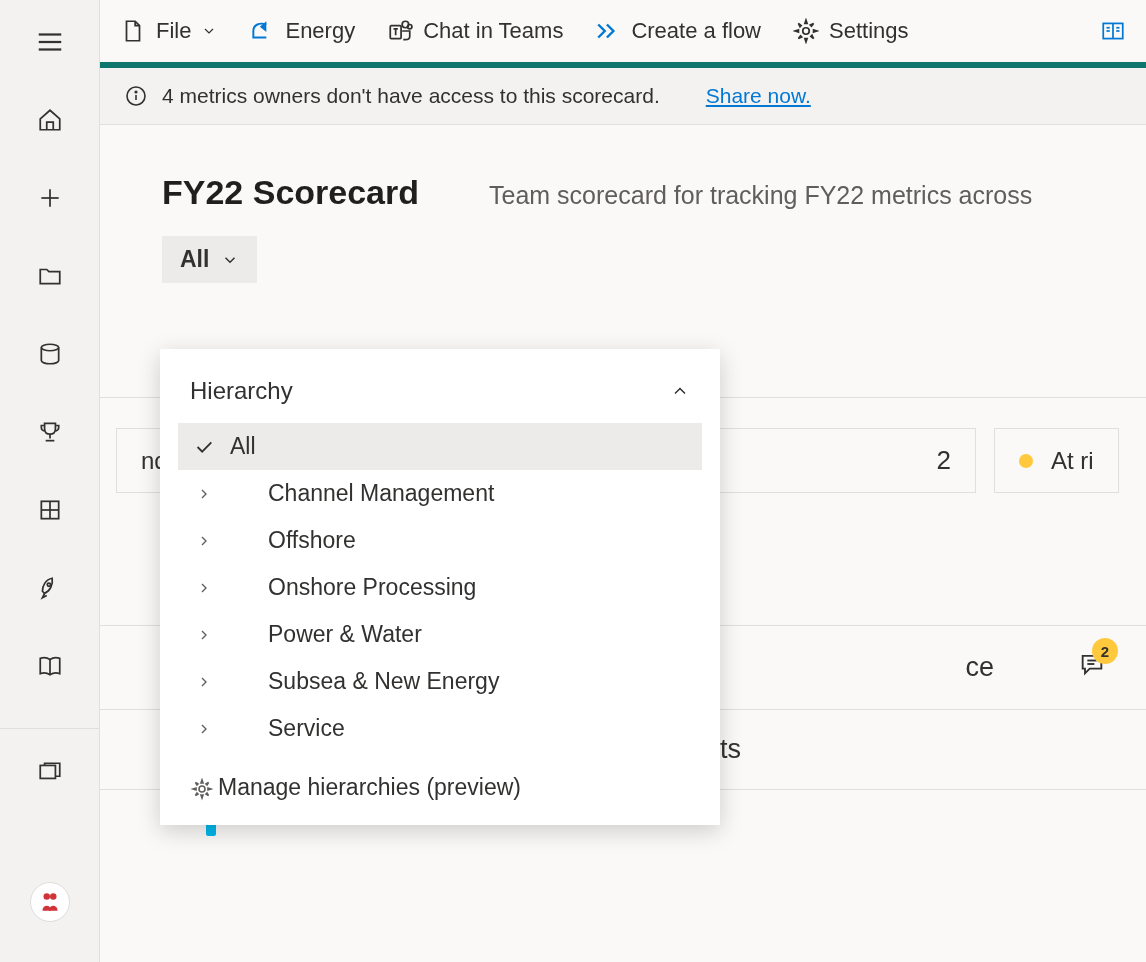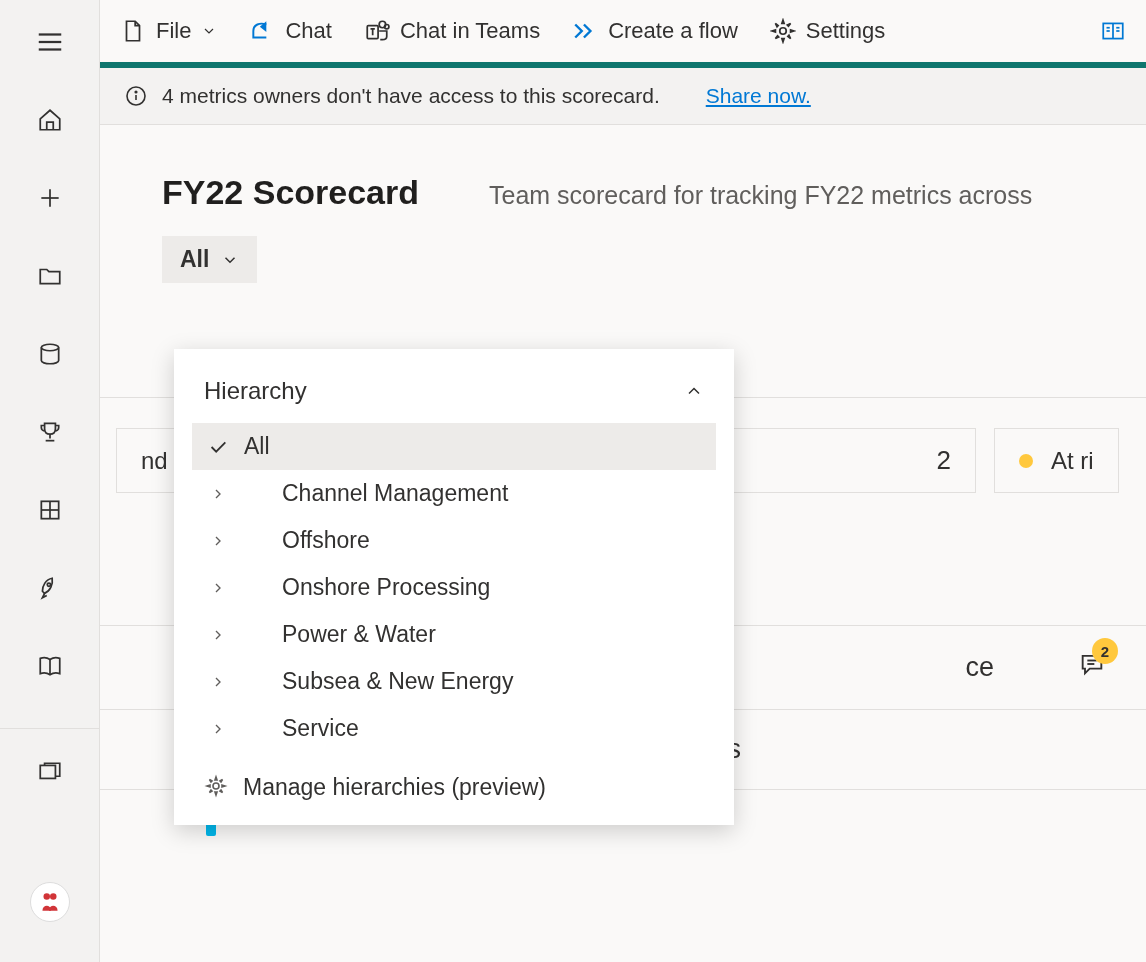--- a/index.html
+++ b/index.html
@@ -150,21 +150,21 @@
       left: 206px;
       top: 738px;
     }
     .blue-bar {
       width: 10px; height: 42px; background: #00b7eb;
       border-radius: 2px; margin-bottom: 14px;
     }
     
     .hierarchy-panel {
       position: absolute;
-      top: 349px; left: 174px;
+      top: 349px; left: 160px;
       width: 560px;
       background: #fff;
       box-shadow: 0 6px 22px rgba(0,0,0,0.18);
       z-index: 100;
       padding: 18px 0 24px 0;
     }
     .hierarchy-header {
       display: flex; justify-content: space-between; align-items: center;
       padding: 10px 30px 18px 30px;
       font-size: 24px;
@@ -176,21 +176,21 @@
       padding: 10px 14px;
       font-size: 23px;
       color: #323130;
       cursor: pointer;
       gap: 14px;
     }
     .hierarchy-item.selected { background: #edebe9; font-weight: 400; }
     .hierarchy-item .expand { width: 24px; display:flex; justify-content:center;}
     .hierarchy-item .check { width: 24px; display:flex; justify-content:center;}
     .hierarchy-footer {
-      display: flex; align-items: flex-start; gap: 15px;
+      display: flex; align-items: flex-end; gap: 4px;
       padding: 22px 30px 0 30px;
       font-size: 23px;
       color: #323130;
       cursor: pointer;
     }
   </style>
 </head>
 <body>
 
 <div class="layout">
@@ -284,21 +284,21 @@
         <svg viewBox="0 0 24 24" fill="none" stroke="#323130" stroke-width="1.8" style="width:16px;height:16px">
             <polyline points="6 9 12 15 18 9"></polyline>
           </svg>
       </div>
       <div class="toolbar-item">
         <svg viewBox="0 0 24 24" fill="none" stroke="#0078d4" stroke-width="1.8">
             <path d="M4 12 V18 H16"></path>
             <path d="M10 8 L16 3 L16 13 Z" fill="#0078d4" stroke="none"></path>
             <path d="M4 12 C4 6 10 4 16 6"></path>
           </svg>
-        <span>Chat</span>
+        <span>Energy</span>
       </div>
       <div class="toolbar-item">
         <svg viewBox="0 0 24 24" fill="none" stroke="#323130" stroke-width="1.6">
             <rect x="3" y="7" width="10" height="12" rx="1"></rect>
             <path d="M6 10 H10 M8 10 V16"></path>
             <circle cx="17" cy="6" r="3"></circle>
             <circle cx="21" cy="8" r="2"></circle>
             <path d="M14 12 H21 V17 C21 19 19 20 17 20 H15"></path>
           </svg>
         <span>Chat in Teams</span>

